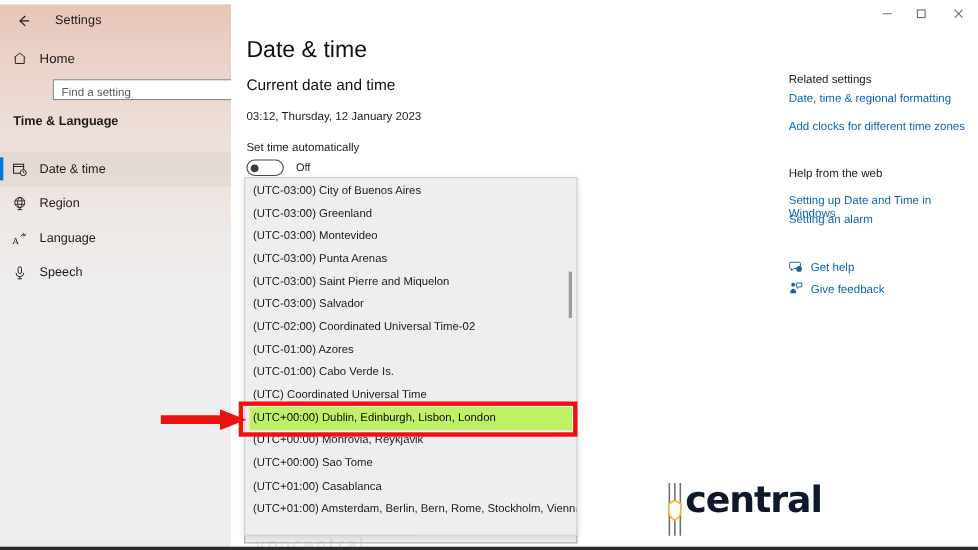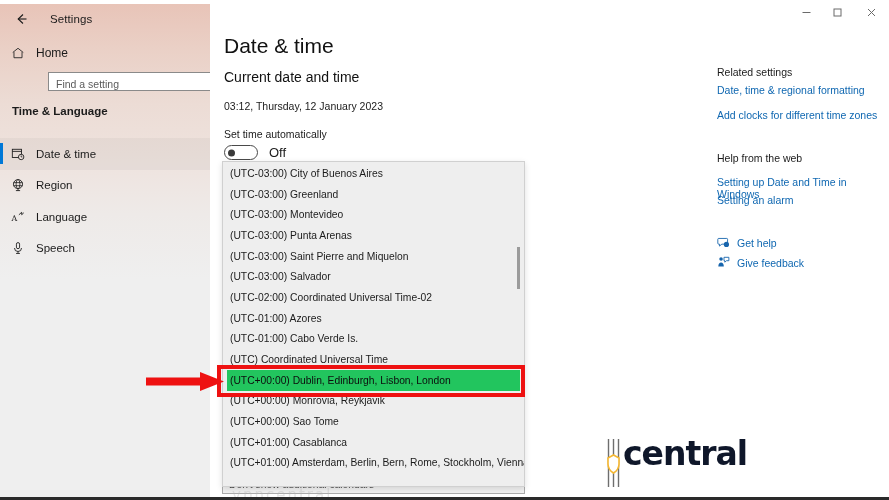--- a/index.html
+++ b/index.html
@@ -144,42 +144,42 @@
     border-radius: 8px;
     background: #ffffff;
     position: relative;
   }
   .toggle .knob {
     position: absolute; left: 3px; top: 50%;
     transform: translateY(-50%);
     width: 7px; height: 7px; border-radius: 50%;
     background: #3a3a3a;
   }
-  .toggle-state { font-size: 13px; color: #1b1b1b; margin-left: 11px; }
+  .toggle-state { font-size: 10px; color: #1b1b1b; margin-left: 11px; }
 
   
   .dropdown {
     position: absolute; left: 12px; top: 161px;
     width: 303px; height: 326px;
     background: #eeeeee;
     border: 1px solid #d0d0d0;
     box-shadow: 0 2px 6px rgba(0,0,0,0.13);
     overflow: hidden;
   }
   .dd-list { position: relative; padding-top: 1px; }
   .dd-item {
     height: 20.7px;
     display: flex; align-items: center;
     padding-left: 7px;
     font-size: 10.3px;
     color: #1b1b1b;
     white-space: nowrap;
   }
   .dd-item.selected {
-    background: #22c55e;
+    background: #bef264;
     color: #0d0d0d;
     margin: 0 4px 0 4px;
     padding-left: 3px;
   }
   .dd-scrollbar {
     position: absolute; right: 1px; top: 1px;
     width: 10px; height: 324px;
     background: transparent;
   }
   .dd-thumb {

